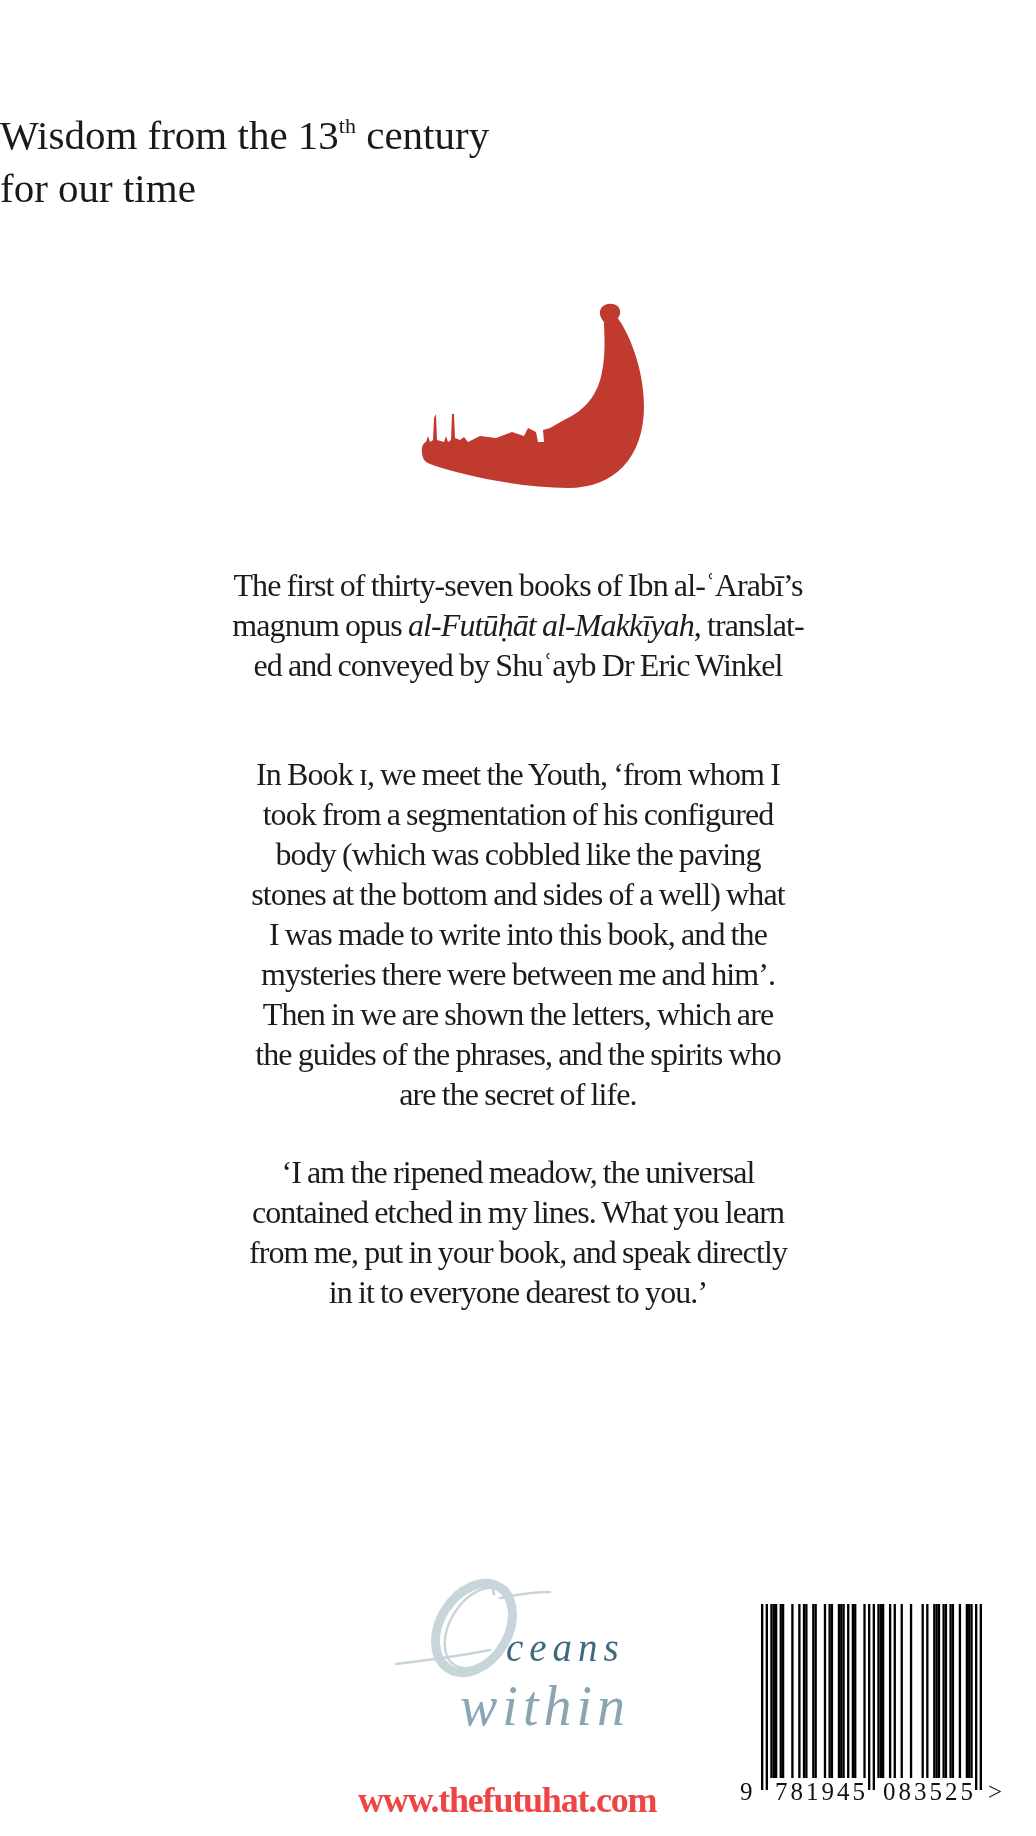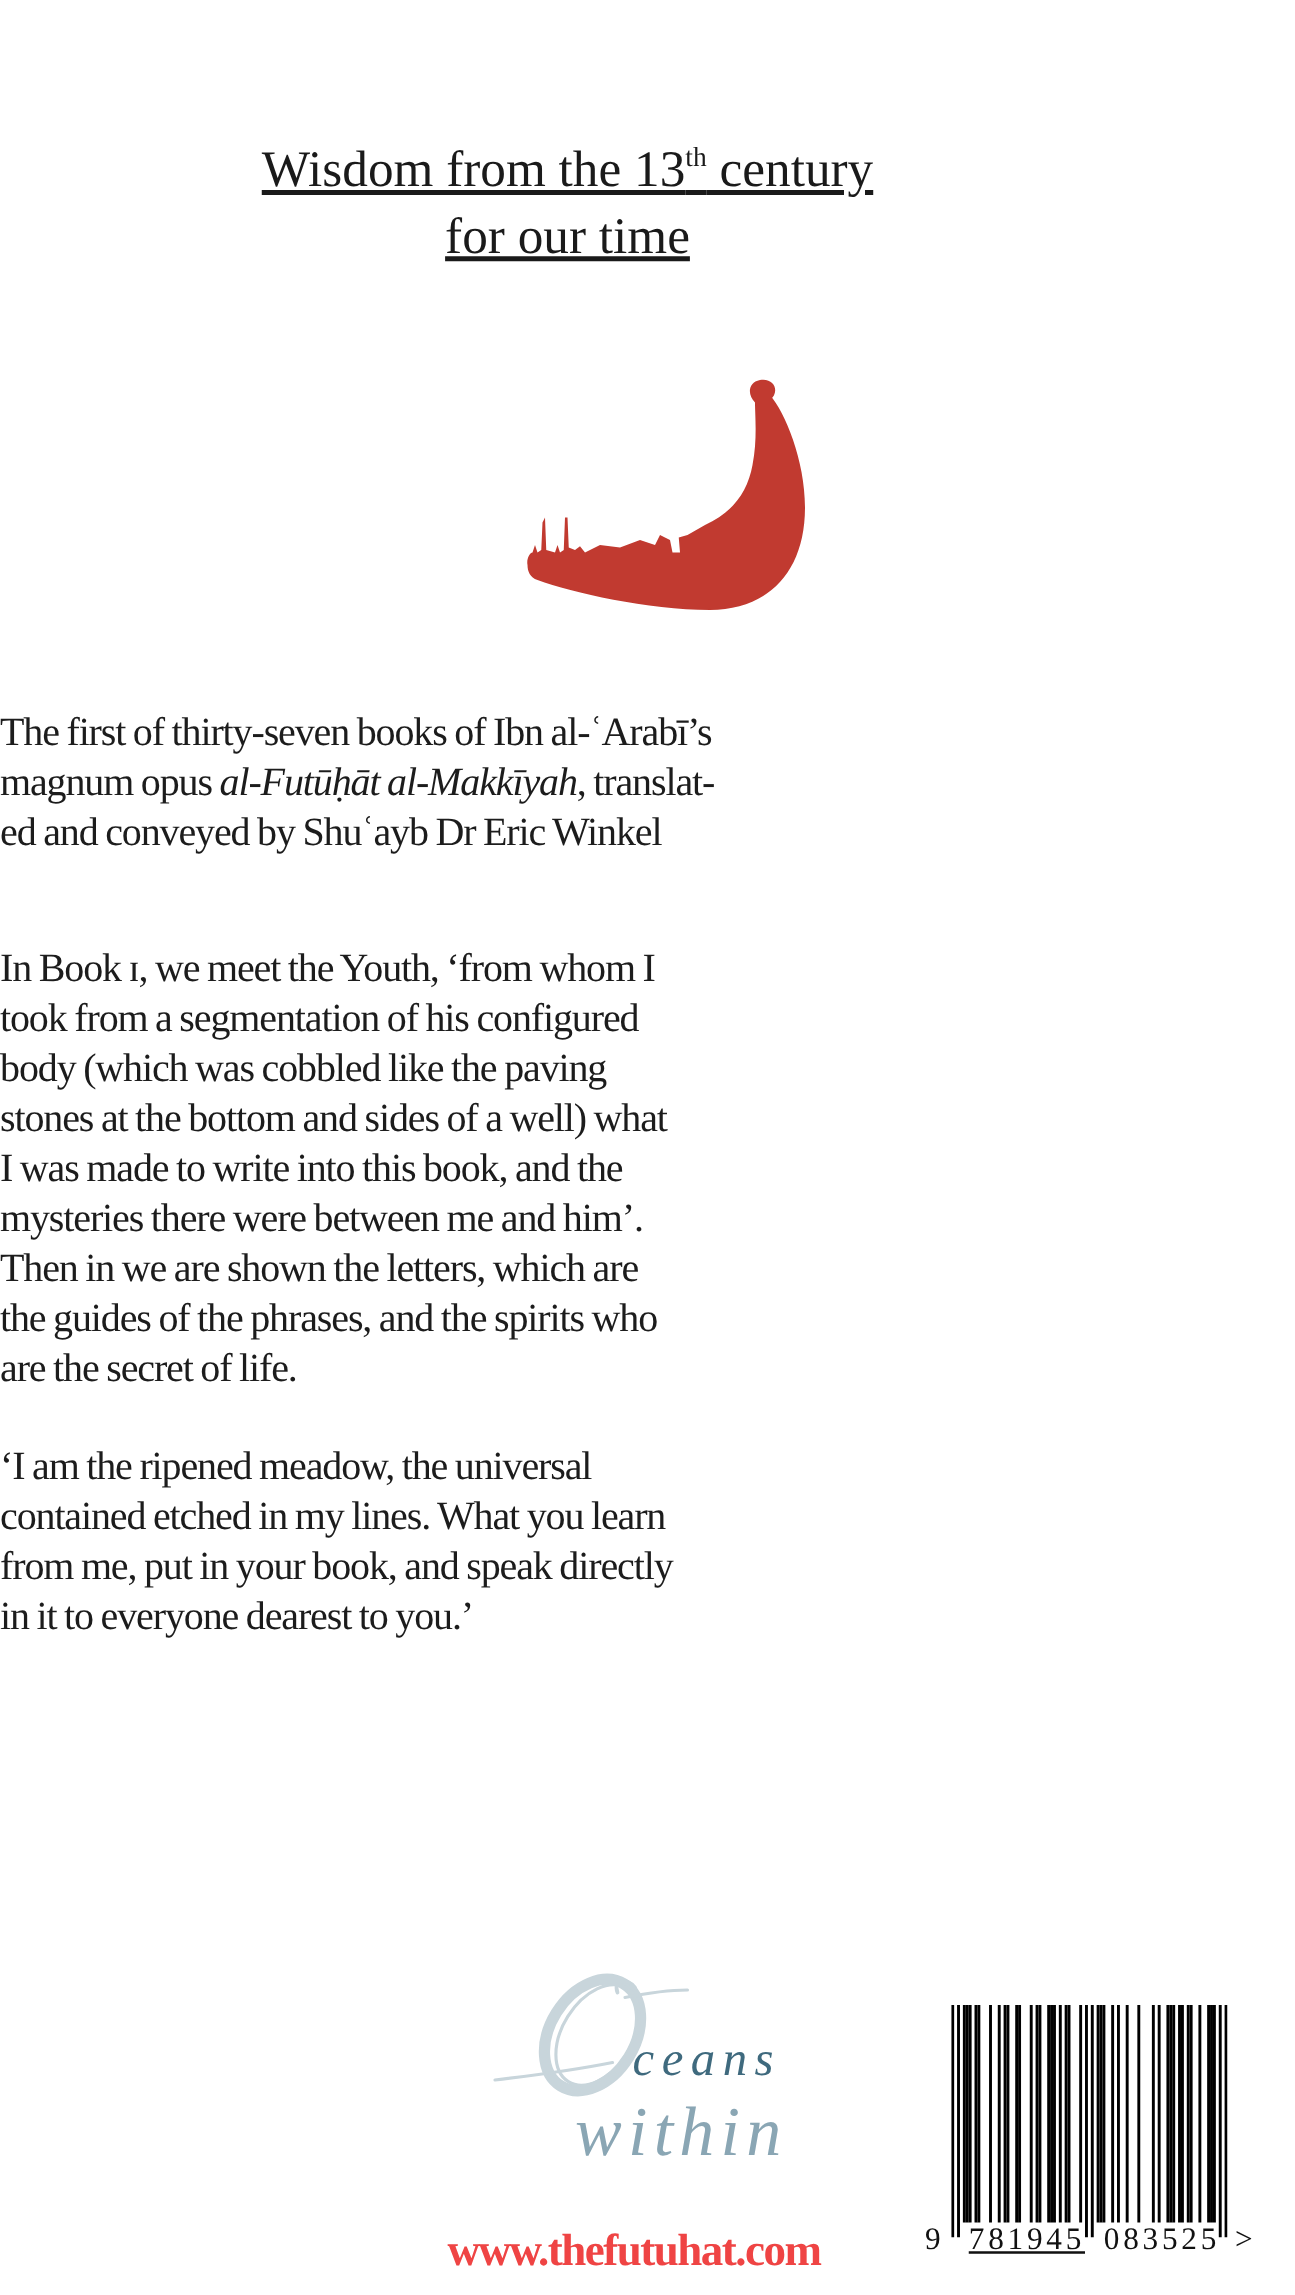--- a/index.html
+++ b/index.html
@@ -1,25 +1,25 @@
 <!DOCTYPE html>
 <html><head>
 <meta charset="utf-8">
 <style>
   html, body { margin: 0; padding: 0; background: #ffffff; }
   body { width: 1036px; height: 1836px; position: relative; overflow: hidden;
          font-family: "Liberation Serif", "DejaVu Serif", serif; color: #1c1c1c; }
 
-  .title { position: absolute; left: 0; width: 908px; top: 112px; text-align: center;
-           font-size: 41px; line-height: 47px; color: #1a1a1a; text-decoration: underline; }
+  .title { position: absolute; left: 0; width: 908px; top: 112px; 
+           font-size: 41px; line-height: 47px; color: #1a1a1a; }
   .title sup { font-size: 22px; vertical-align: 0; position: relative; top: -16px; }
 
   .ship { position: absolute; left: 418px; top: 302px; width: 228px; height: 190px; }
 
-  .para { position: absolute; left: 0; width: 1036px; text-align: left;
+  .para { position: absolute; left: 0; width: 1036px; text-align: center;
           font-size: 32px; line-height: 40px; letter-spacing: -0.9px; word-spacing: -1px;
           color: #1c1c1c; }
   .para .line { display: block; white-space: nowrap; }
   .para em { font-style: italic; }
   #p1 { top: 565px; }
   #p2 { top: 754px; }
   #p3 { top: 1152px; }
 
   .logo { position: absolute; left: 390px; top: 1578px; width: 290px; height: 150px; }
   .logo-o { position: absolute; left: 0; top: 0; }
@@ -151,18 +151,18 @@
     <rect x="82" y="0" width="1" height="174" fill="#000"></rect>
     <rect x="85" y="0" width="1" height="174" fill="#000"></rect>
     <rect x="88" y="0" width="1" height="174" fill="#000"></rect>
     <rect x="89" y="0" width="1" height="174" fill="#000"></rect>
     <rect x="90" y="0" width="1" height="174" fill="#000"></rect>
     <rect x="92" y="0" width="1" height="186" fill="#000"></rect>
     <rect x="94" y="0" width="1" height="186" fill="#000"></rect>
   </svg>
 <div class="bc-digits">
   <span style="left:10px;">9</span>
-  <span style="left:45px;text-decoration:underline;">781945</span>
+  <span style="left:45px;">781945</span>
   <span style="left:153px;text-align:right;">083525</span>
   <span style="left:258px;">&gt;</span>
 </div>
 
 <div class="url">www.thefutuhat.com</div>
 
 </body></html>

